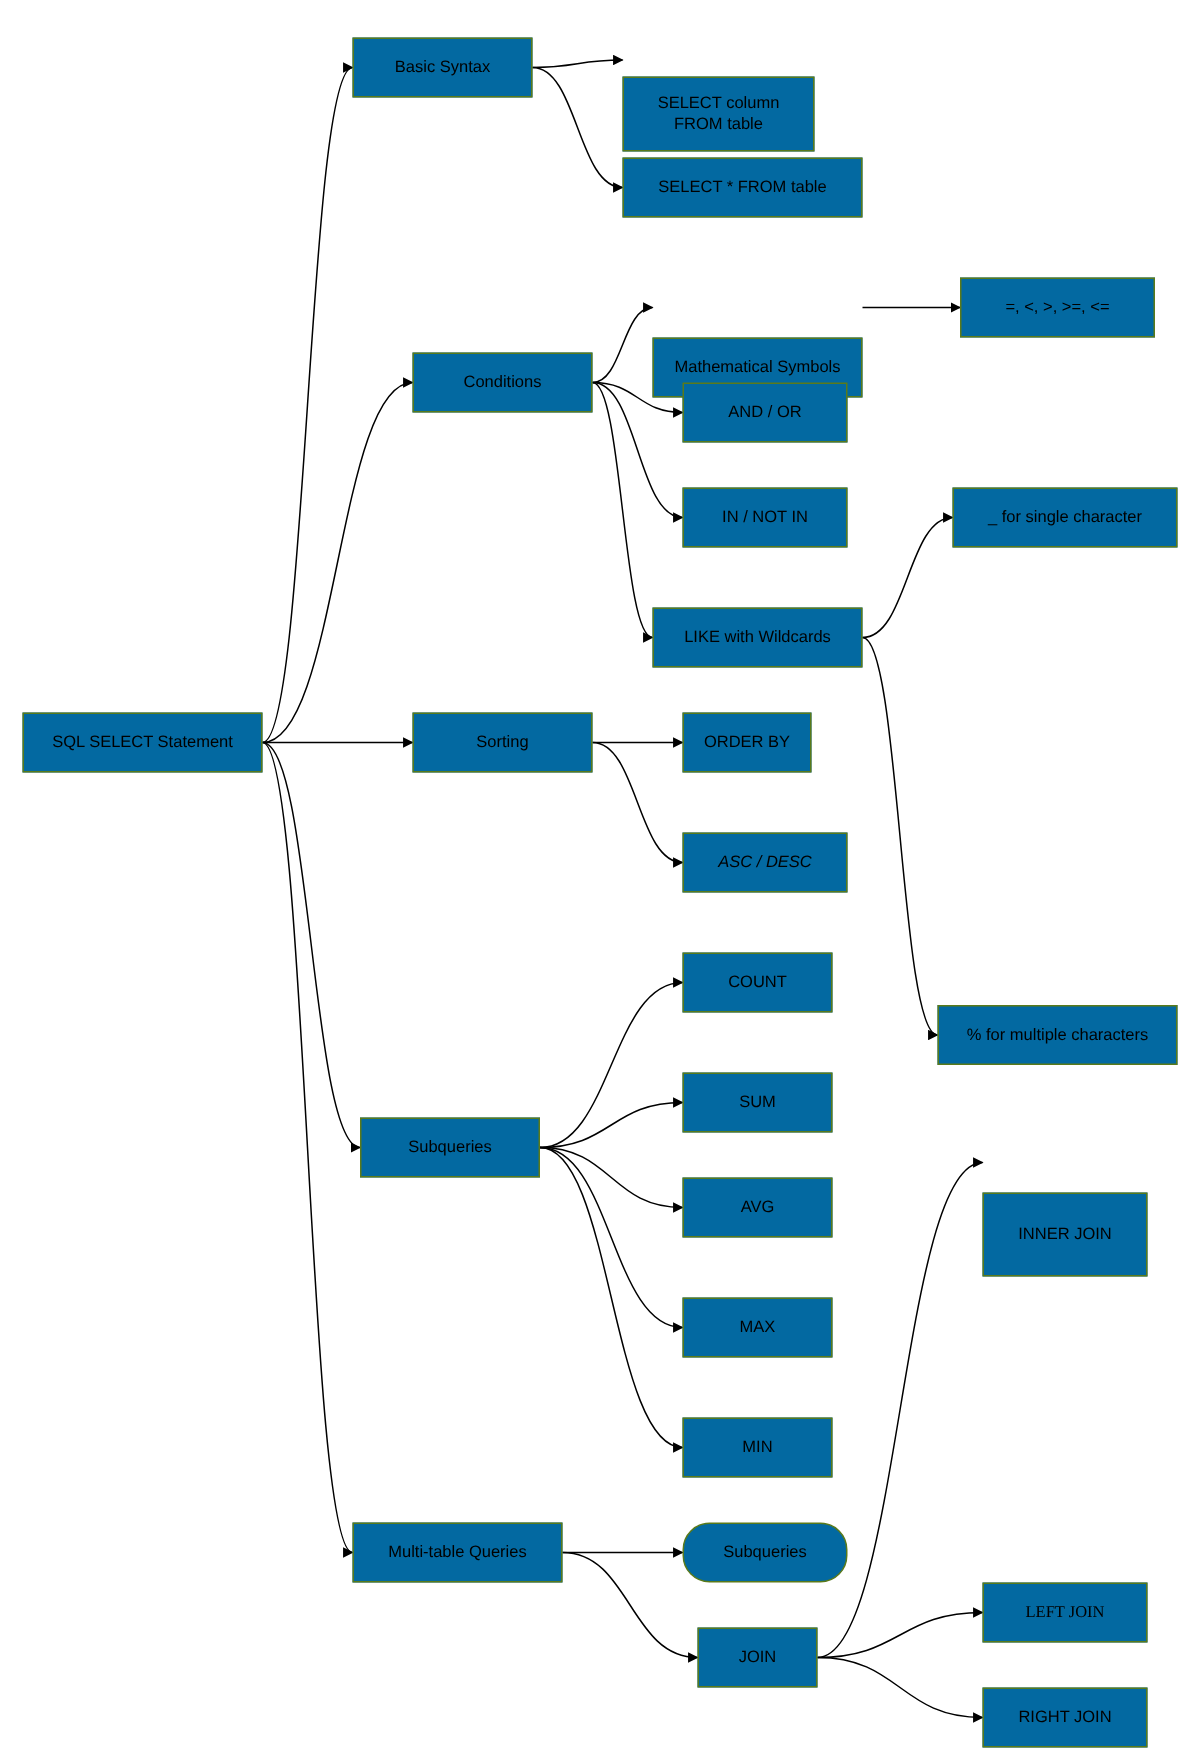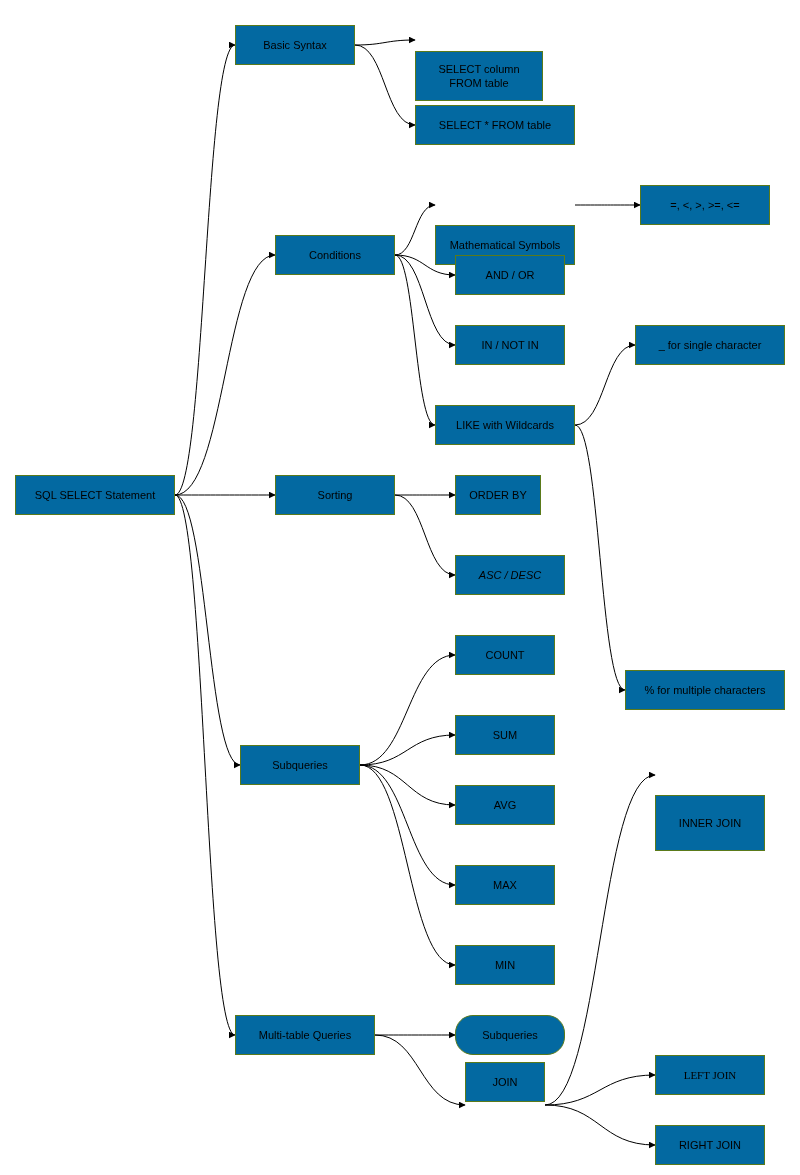--- a/index.html
+++ b/index.html
@@ -87,17 +87,17 @@
     <div class="node" style="left: 455px; top: 475px; width: 86px; height: 40px;">ORDER BY</div>
     <div class="node" style="left: 455px; top: 555px; width: 110px; height: 40px; font-style: italic;">ASC / DESC</div>
     <div class="node" style="left: 240px; top: 745px; width: 120px; height: 40px;">Subqueries</div>
     <div class="node" style="left: 455px; top: 635px; width: 100px; height: 40px;">COUNT</div>
     <div class="node" style="left: 455px; top: 715px; width: 100px; height: 40px;">SUM</div>
     <div class="node" style="left: 455px; top: 785px; width: 100px; height: 40px;">AVG</div>
     <div class="node" style="left: 455px; top: 865px; width: 100px; height: 40px;">MAX</div>
     <div class="node" style="left: 455px; top: 945px; width: 100px; height: 40px;">MIN</div>
     <div class="node" style="left: 235px; top: 1015px; width: 140px; height: 40px;">Multi-table Queries</div>
     <div class="node" style="left: 455px; top: 1015px; width: 110px; height: 40px; border-radius: 18px;">Subqueries</div>
-    <div class="node" style="left: 465px; top: 1062px; width: 80px; height: 40px;">JOIN</div>
+    <div class="node" style="left: 465px; top: 1085px; width: 80px; height: 40px;">JOIN</div>
     <div class="node" style="left: 655px; top: 755px; width: 110px; height: 56px; margin-top: 40px;">INNER JOIN</div>
     <div class="node" style="left: 655px; top: 1055px; width: 110px; height: 40px; font-family: Liberation Serif, serif;">LEFT JOIN</div>
     <div class="node" style="left: 655px; top: 1125px; width: 110px; height: 40px;">RIGHT JOIN</div>
   </div>
 
 </body></html>

